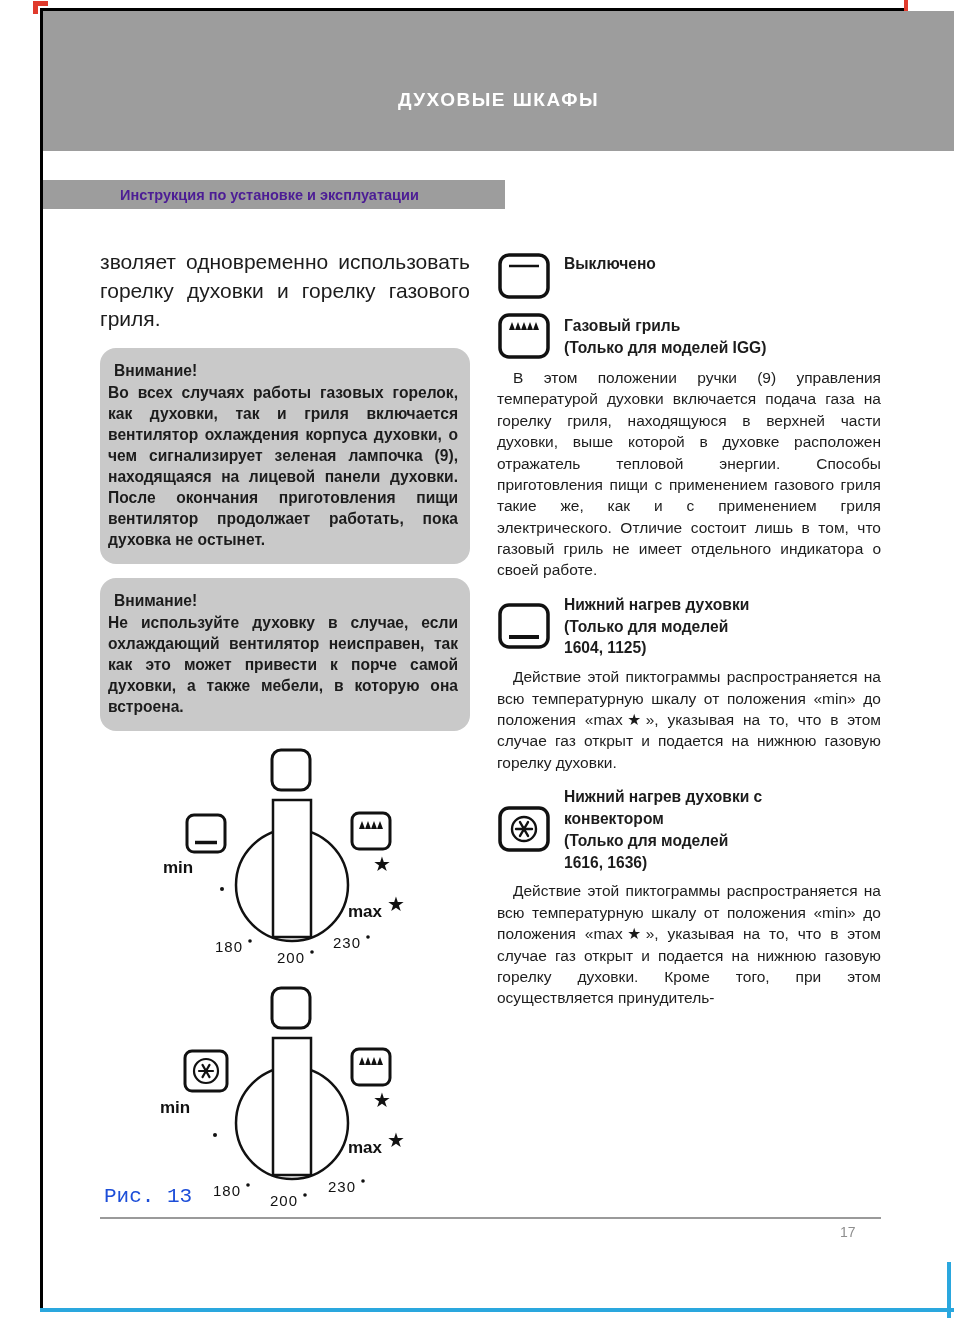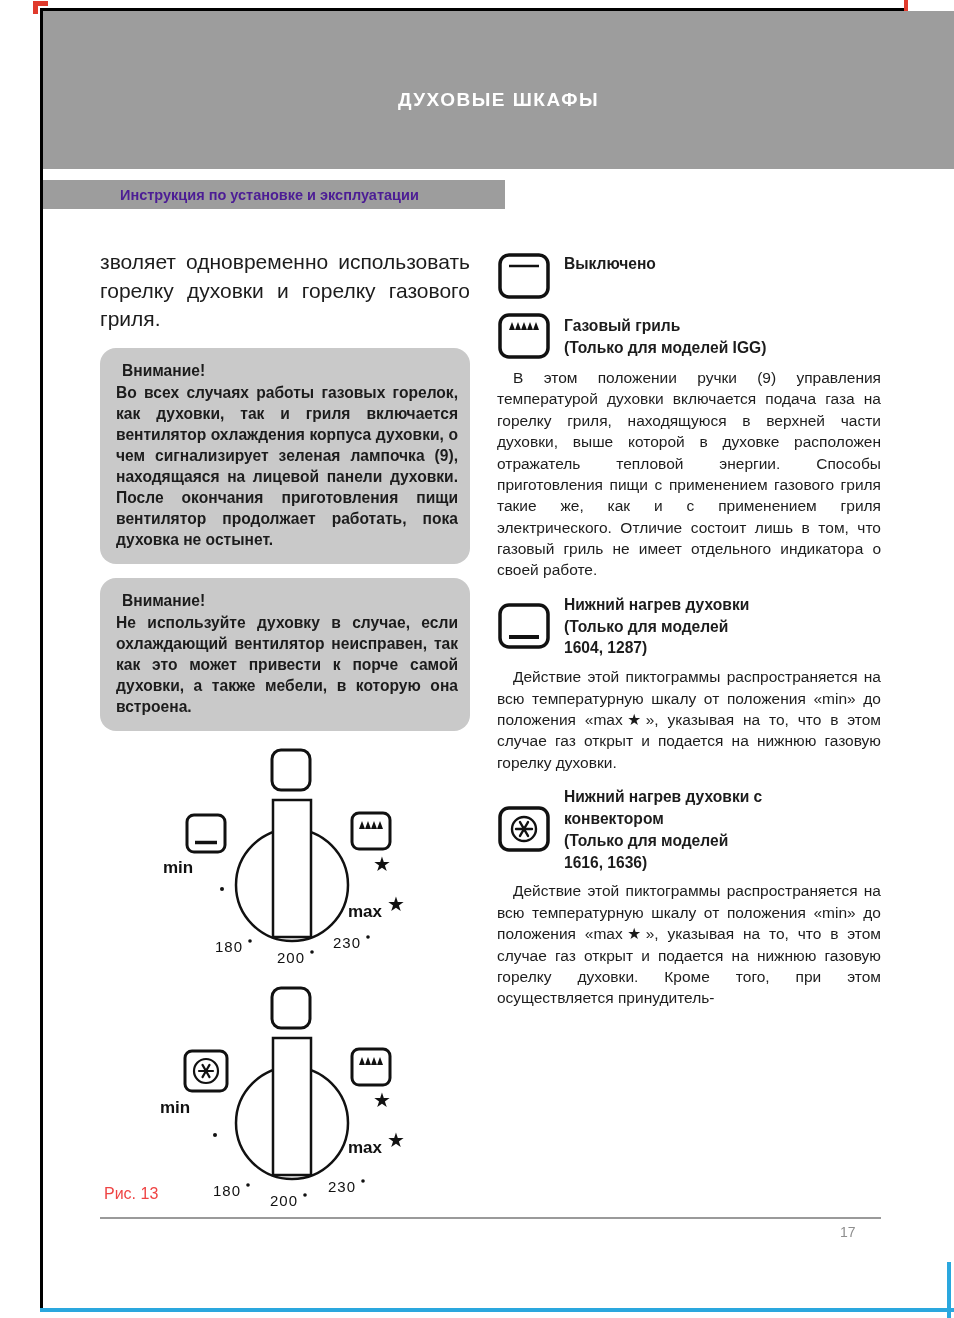--- a/index.html
+++ b/index.html
@@ -18,52 +18,52 @@
   .rule-top    { position:absolute; left:40px; top:8px; width:868px; height:3px; background:#000; }
   .mark-red-tl { position:absolute; left:33px; top:1px; width:15px; height:13px;
                  border-left:5px solid #e03a2c; border-top:5px solid #e03a2c; }
   .mark-red-tr   { position:absolute; left:904px; top:0; width:4px; height:16px; background:#e03a2c; }
   .mark-black-tr { position:absolute; left:904px; top:16px; width:4px; height:24px; background:#111; }
   .rule-bottom-blue { position:absolute; left:40px; top:1308px; width:914px; height:4px; background:#2aa7de; }
   .mark-blue-br     { position:absolute; left:947px; top:1262px; width:4px; height:56px; background:#2aa7de; }
 
   
   .header-band {
-    position:absolute; left:43px; top:11px; width:911px; height:158px;
+    position:absolute; left:43px; top:11px; width:911px; height:140px;
     background:#9d9d9d;
   }
   .header-title {
     padding-top:78px; text-align:center;
     color:#fff; font-weight:700; font-size:19px; letter-spacing:1.5px;
   }
   .subheader-band {
     position:absolute; left:43px; top:180px; width:462px; height:29px;
     background:#9d9d9d; display:flex; align-items:center; padding-left:77px;
   }
   .subheader-text { color:#4c1d95; font-weight:700; font-size:14.5px; }
 
   
   .col-left  { position:absolute; left:100px; top:248px; width:370px; }
   .col-right { position:absolute; left:497px; top:252px; width:384px; }
 
   .intro { margin:0 0 14px 0; font-size:21px; line-height:1.36; text-align:justify; }
 
   .warning-box {
     background:#c9c9c9; border-radius:16px;
-    padding:12px 12px 14px 16px; margin-bottom:14px;
+    padding:12px 12px 14px 8px; margin-bottom:14px;
     font-weight:700; font-size:15.6px; line-height:1.35;
   }
   .warning-title { margin:0 0 1px 6px; }
   .warning-body  { text-align:justify; }
 
   
   .figure { position:relative; margin-top:6px; height:475px; }
   .knob-svg { display:block; width:370px; height:230px; }
   .knob-svg + .knob-svg { margin-top:8px; }
-  .figure-caption { position:absolute; left:4px; top:440px; font-size:16px; color:#ef4444; }
+  .figure-caption { position:absolute; left:4px; top:440px; font-size:21px; color:#1d4ed8;font-family:Liberation Mono, monospace; }
 
   .svg-bold { font-family:"Liberation Sans","DejaVu Sans",sans-serif; font-weight:700; font-size:17px; fill:#111; }
   .svg-temp { font-family:"Liberation Sans","DejaVu Sans",sans-serif; font-size:15px; fill:#111; letter-spacing:1px; }
   .svg-star { font-family:"DejaVu Sans",sans-serif; font-size:20px; fill:#111; }
 
   
   .r-section { margin-bottom:12px; }
   .sec-head  { display:flex; gap:13px; align-items:center; }
   .sec-head.center { align-items:flex-start; }
   .oven-icon { width:54px; height:48px; flex:0 0 auto; }
@@ -206,21 +206,21 @@
     </section>
 
     <section class="r-section">
       <div class="sec-head">
         <svg class="oven-icon" viewBox="0 0 54 48">
           <rect x="3" y="3" width="48" height="42" rx="9" fill="#fff" stroke="#111" stroke-width="3.5"></rect>
           <line x1="12" y1="35" x2="42" y2="35" stroke="#111" stroke-width="4"></line>
         </svg>
         <div class="sec-title">Нижний нагрев духовки
 (Только для моделей
-1604, 1287)</div>
+1604, 1125)</div>
       </div>
       <p class="sec-body">Действие этой пиктограммы распространяется на всю температурную шкалу от положения «min» до положения «max★», указывая на то, что в этом случае газ открыт и подается на нижнюю газовую горелку духовки.</p>
     </section>
 
     <section class="r-section">
       <div class="sec-head">
         <svg class="oven-icon" viewBox="0 0 54 48">
           <rect x="3" y="3" width="48" height="42" rx="9" fill="#fff" stroke="#111" stroke-width="3.5"></rect>
           <circle cx="27" cy="24" r="12" fill="none" stroke="#111" stroke-width="2.4"></circle>
           <g stroke="#111" stroke-width="2.4" stroke-linecap="round">

